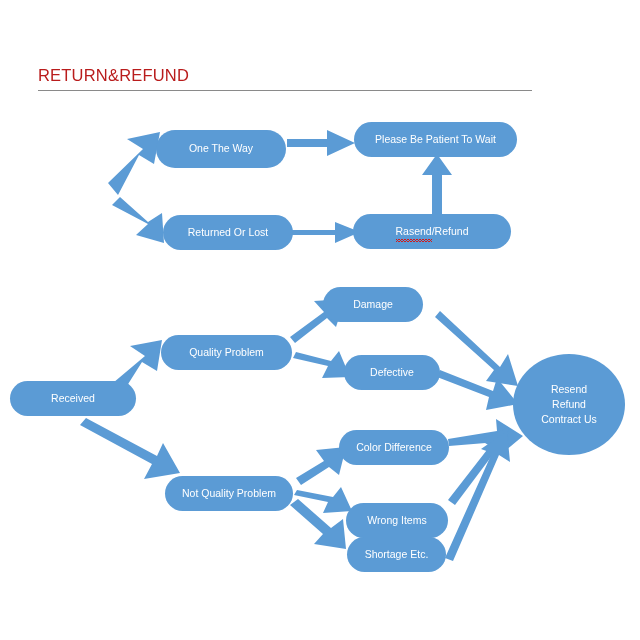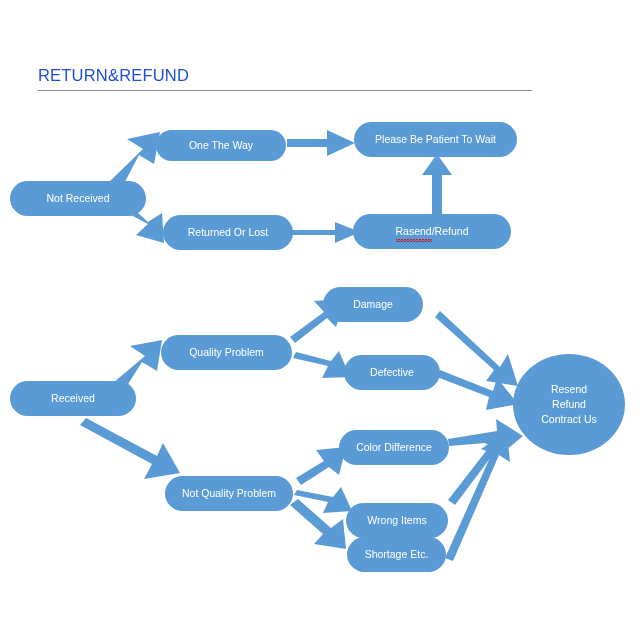--- a/index.html
+++ b/index.html
@@ -15,21 +15,21 @@
     width: 640px;
     height: 640px;
     background: #ffffff;
     overflow: hidden;
   }
   #title {
     position: absolute;
     left: 38px;
     top: 66px;
     font-size: 16.5px;
-    color: #1d4ed8;
+    color: #b91c1c;
     letter-spacing: 0.2px;
     white-space: nowrap;
   }
   #title-rule {
     position: absolute;
     left: 38px;
     top: 90px;
     width: 494px;
     height: 1px;
     background: #8a8a8a;
@@ -122,25 +122,22 @@
       <path d="M440,370 L493,391 L497,378 L518,404 L486,410 L489,397 L437,377 Z"></path>
 
       <path d="M448,439 L497,431 L496,419 L523,436 L500,455 L498,442 L449,446 Z"></path>
 
       <path d="M448,500 L490,446 L480,440 L509,427 L507,458 L497,449 L455,505 Z"></path>
 
       <path d="M445,558 L492,453 L481,449 L507,431 L510,462 L499,455 L453,561 Z"></path>
     </g>
   </svg>
 
-  <div class="node" style="left:10px; top:181px; width:136px; height:35px;">
-    <span class="lbl">Not Received</span>
-  </div>
 
-  <div class="node" style="left:156px; top:130px; width:130px; height:31px;">
+  <div class="node" style="left:156px; top:130px; width:130px; height:38px;">
     <span class="lbl">One The Way</span>
   </div>
 
   <div class="node" style="left:163px; top:215px; width:130px; height:35px;text-align:right;">
     <span class="lbl">Returned Or Lost</span>
   </div>
 
   <div class="node" style="left:354px; top:122px; width:163px; height:35px;">
     <span class="lbl">Please Be Patient To Wait</span>
   </div>

